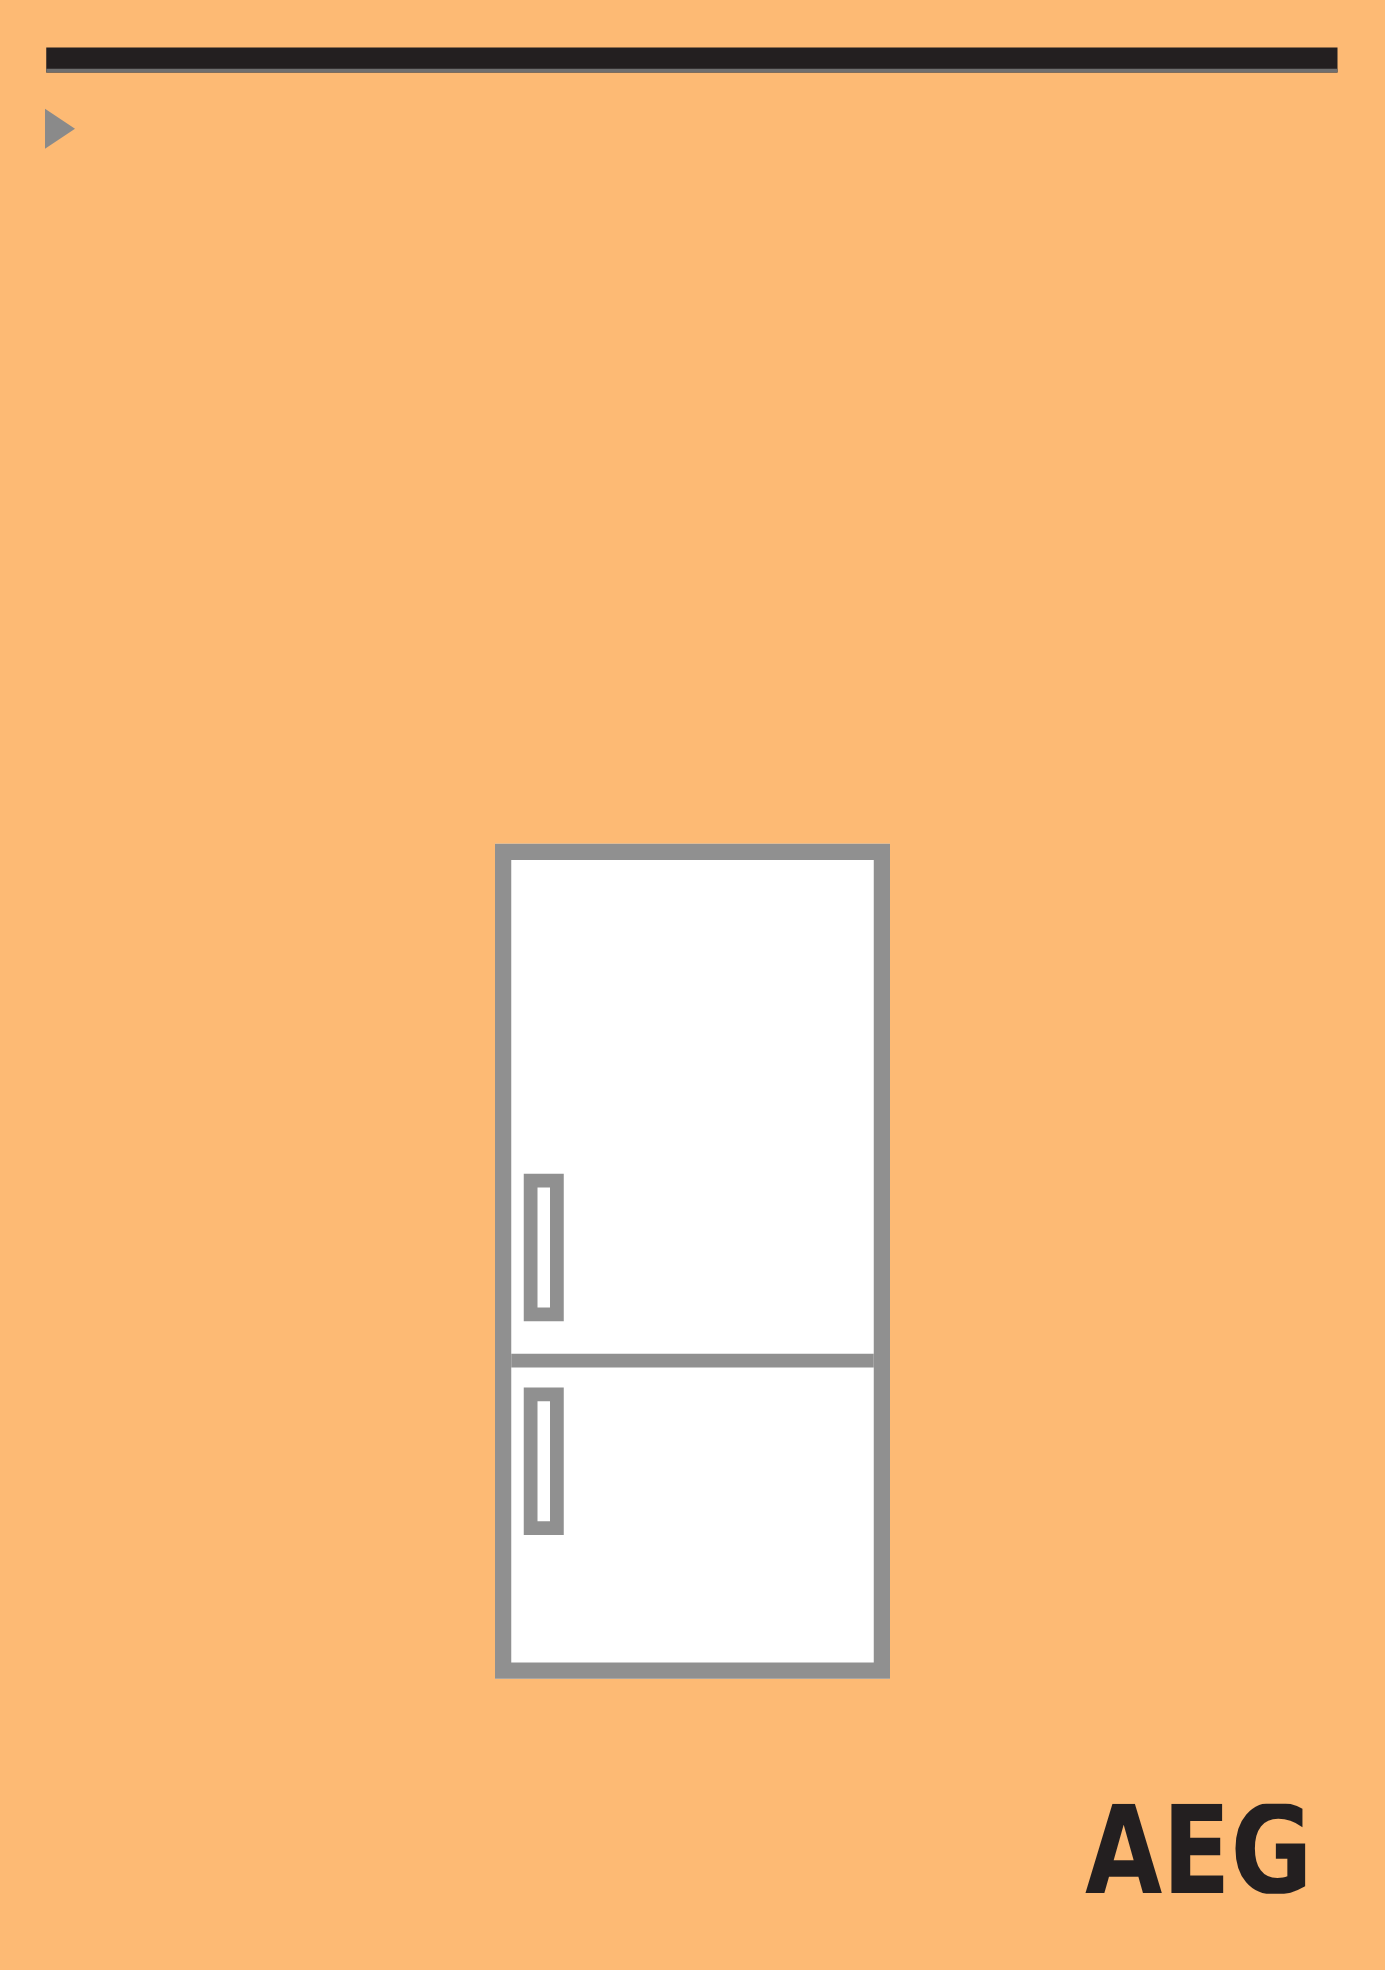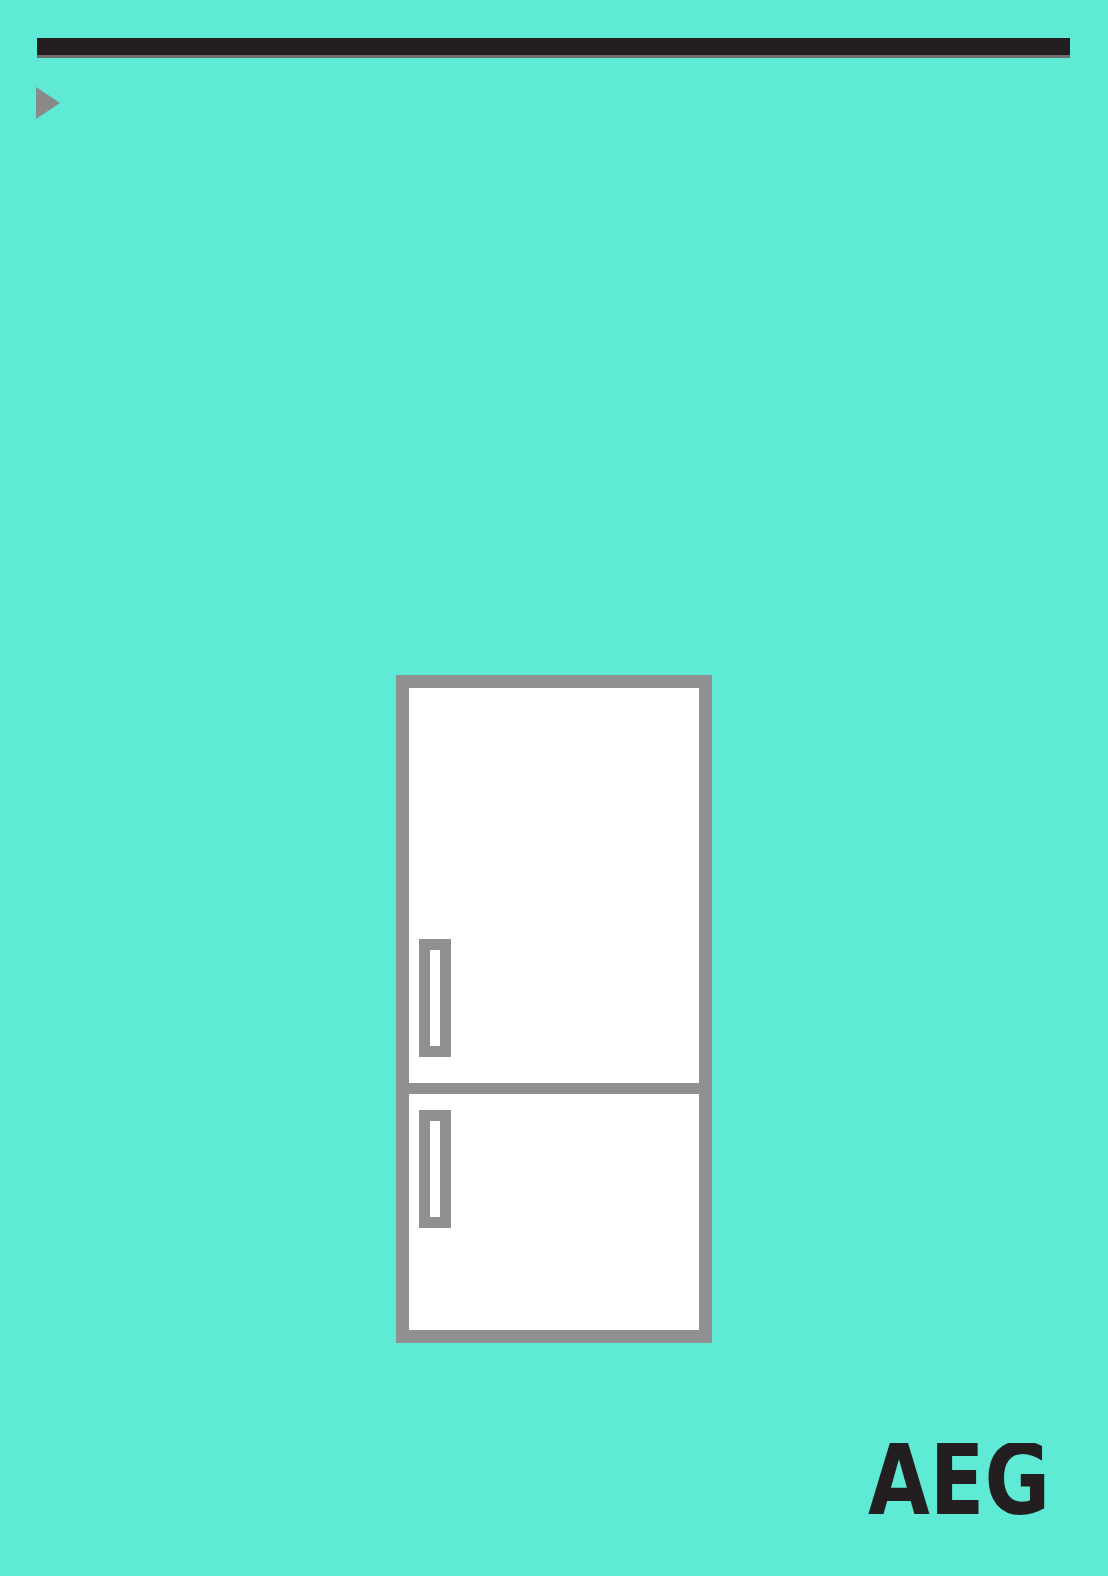--- a/index.html
+++ b/index.html
@@ -5,21 +5,21 @@
   html, body {
     margin: 0;
     padding: 0;
     background: #ffffff;
     font-family: "DejaVu Sans", sans-serif;
   }
   .page {
     position: relative;
     width: 1108px;
     height: 1576px;
-    background: #5eead4;
+    background: #fdba74;
     overflow: hidden;
   }
 
   
   .header-bar {
     position: absolute;
     left: 37px;
     top: 38px;
     width: 1033px;
     height: 17px;

